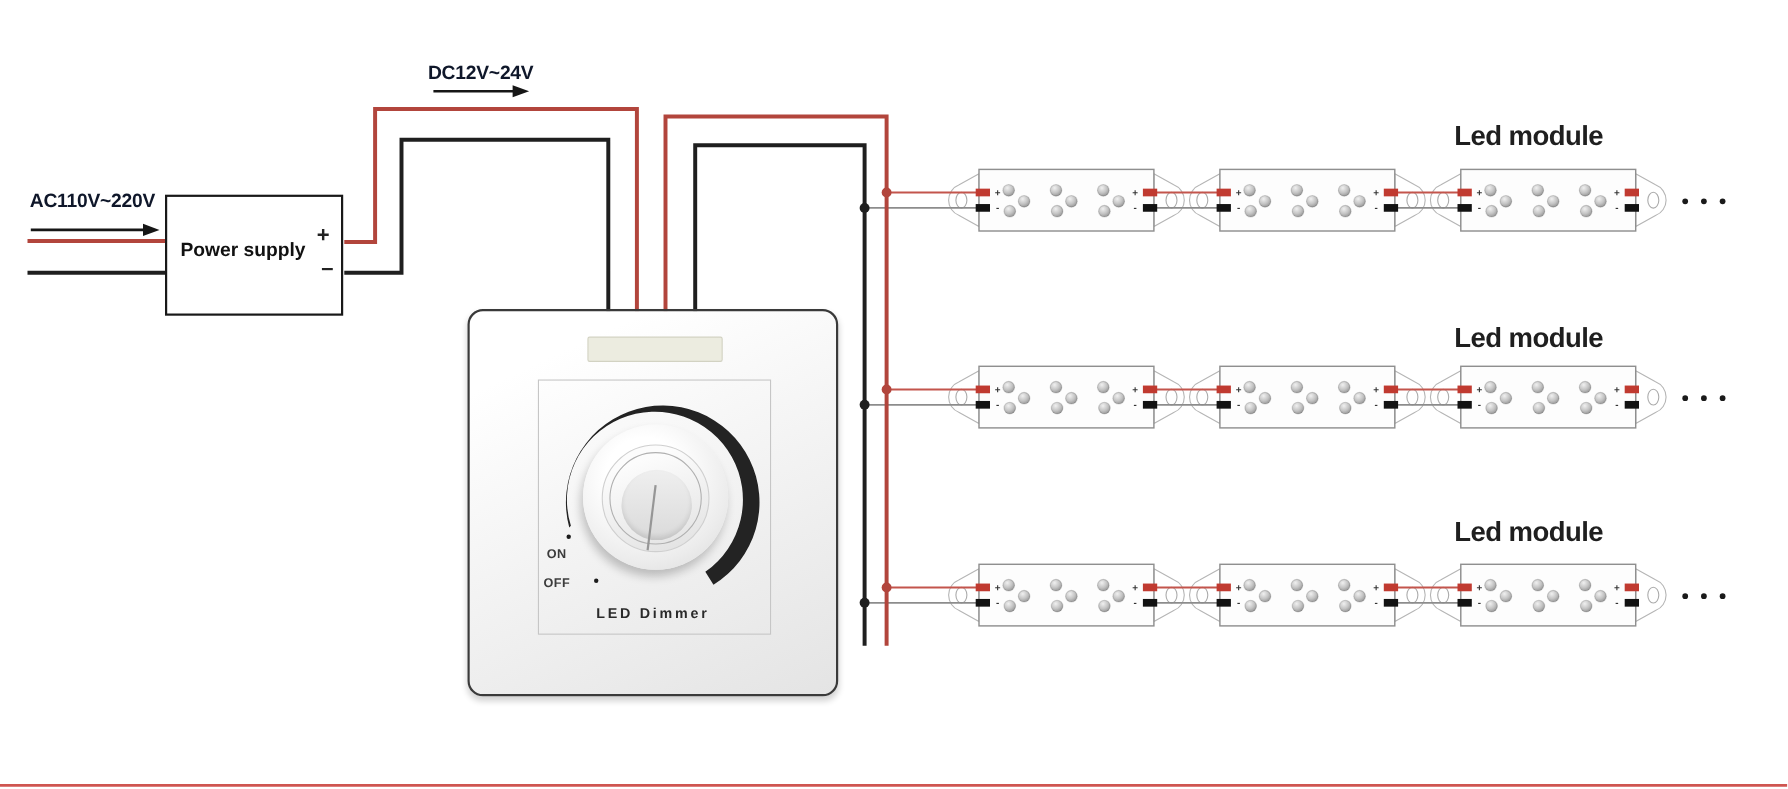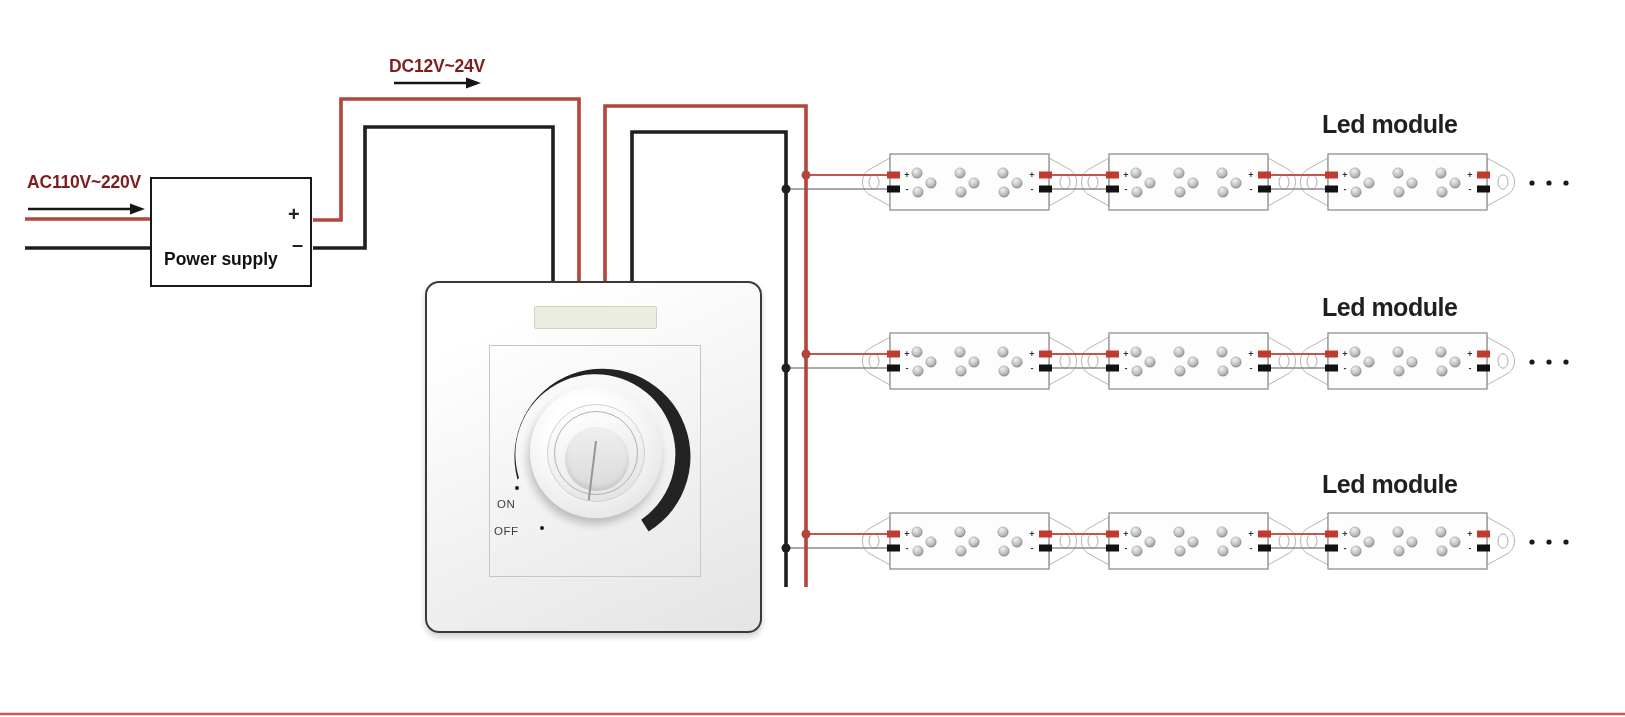--- a/index.html
+++ b/index.html
@@ -1,31 +1,31 @@
 <!DOCTYPE html>
 <html><head>
 <meta charset="utf-8">
 <style>
   html,body{margin:0;padding:0;background:#fff;}
   .stage{position:relative;width:1625px;height:717px;background:#ffffff;overflow:hidden;
          font-family:"Liberation Sans",sans-serif;}
   #wiring{position:absolute;left:0;top:0;z-index:1;}
 
   
-  .volt-label{position:absolute;z-index:3;font-weight:bold;color:#7f1d1d;font-size:17.5px;letter-spacing:-0.2px;}
+  .volt-label{position:absolute;z-index:3;font-weight:bold;color:#0f172a;font-size:17.5px;letter-spacing:-0.2px;}
   .ac-label{left:27px;top:172px;}
   .dc-label{left:389px;top:56px;}
   .row-label{position:absolute;z-index:3;left:1322px;width:185px;font-weight:bold;
              font-size:25px;color:#1f1f1f;letter-spacing:-0.5px;}
   .row-label.r1{top:110px;} .row-label.r2{top:293px;} .row-label.r3{top:470px;}
 
   
   .ps-box{position:absolute;z-index:2;left:150px;top:177px;width:162px;height:110px;
           background:#fff;border:2.5px solid #181818;box-sizing:border-box;}
-  .ps-name{position:absolute;left:12px;top:38px;font-weight:bold;font-size:17.5px;color:#111;margin-top:32px;}
+  .ps-name{position:absolute;left:12px;top:38px;font-weight:bold;font-size:17.5px;color:#111;}
   .ps-plus{position:absolute;left:136px;top:24px;font-weight:bold;font-size:20px;color:#222;}
   .ps-minus{position:absolute;left:140px;top:54px;font-weight:bold;font-size:20px;color:#222;}
 
   
   .dimmer{position:absolute;z-index:2;left:425px;top:281px;width:337px;height:352px;
           border:2px solid #3a3a3a;border-radius:14px;box-sizing:border-box;
           background:linear-gradient(155deg,#ffffff 15%,#f2f2f2 55%,#e4e4e4 100%);
           box-shadow:0 4px 6px rgba(0,0,0,.18);}
   .label-window{position:absolute;left:107px;top:23px;width:121px;height:21px;
           background:#ecece0;border:1px solid #d2d2c2;border-radius:2px;}
@@ -40,21 +40,21 @@
   .knob-ring{position:absolute;left:6px;top:6px;right:6px;bottom:6px;border-radius:50%;
           border:1.5px solid #b0b0b0;}
   .knob-center{position:absolute;left:17px;top:22px;width:64px;height:64px;border-radius:50%;
           background:linear-gradient(#efefef,#dadada);box-shadow:inset 0 -3px 5px rgba(0,0,0,.10);}
   .knob-pointer{position:absolute;left:47px;top:36px;width:2px;height:60px;background:#969696;
           transform:rotate(7deg);transform-origin:top center;}
   .arc-svg{position:absolute;left:0;top:0;}
   .dot{position:absolute;width:5px;height:5px;border-radius:50%;background:#1c1c1c;}
   .on-dot{left:88px;top:203px;width:4px;height:4px;}
   .off-dot{left:113px;top:243px;width:4px;height:4px;}
-  .onoff{position:absolute;font-size:11.5px;font-weight:normal;color:#3c3c3c;letter-spacing:0.5px;}
+  .onoff{position:absolute;font-size:11.5px;font-weight:bold;color:#3c3c3c;letter-spacing:0.5px;}
   .on-label{left:70px;top:215px;}
   .off-label{left:67px;top:242px;}
   .product-label{position:absolute;left:0;right:0;top:267px;text-align:center;
           font-size:13px;font-weight:bold;color:#2a2a2a;letter-spacing:2.5px;}
 </style>
 </head>
 <body>
 
 <div class="stage">
 
@@ -343,19 +343,20 @@
       <div class="knob-ring"></div>
       <div class="knob-center"></div>
       <div class="knob-pointer"></div>
     </div>
 
     <div class="dot on-dot"></div>
     <div class="onoff on-label">ON</div>
     <div class="onoff off-label">OFF</div>
     <div class="dot off-dot"></div>
 
+    <div class="product-label">LED Dimmer</div>
   </div>
 
   <div class="row-label r1">Led module</div>
   <div class="row-label r2">Led module</div>
   <div class="row-label r3">Led module</div>
 
 </div>
 
 </body></html>

